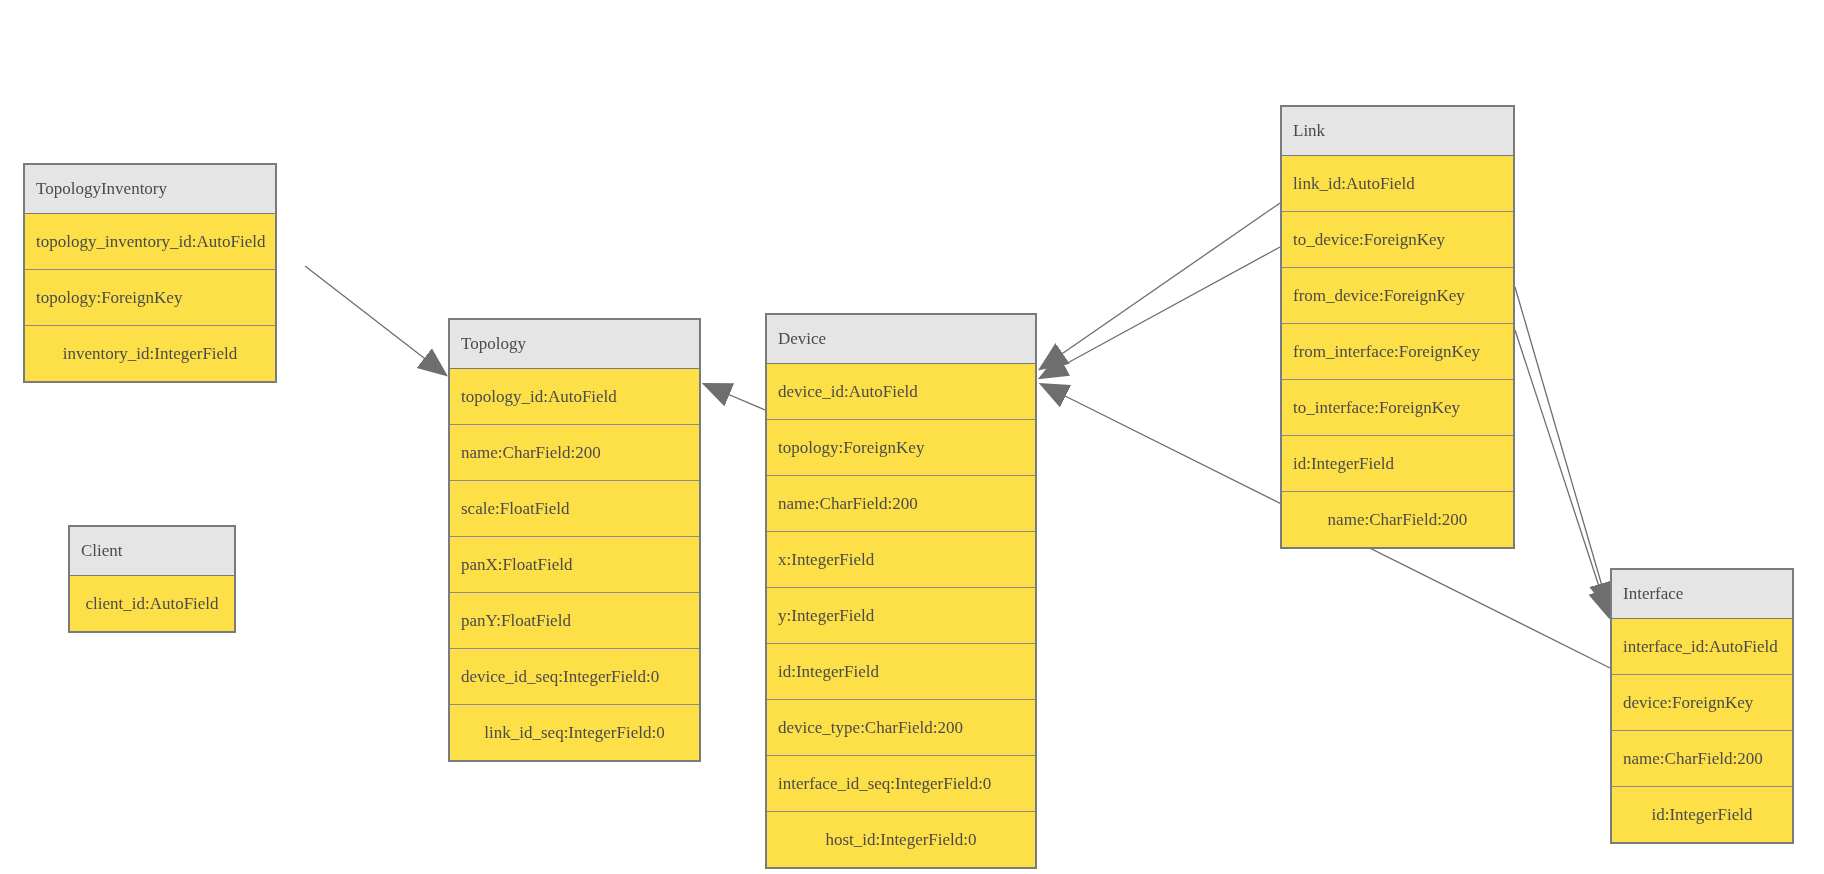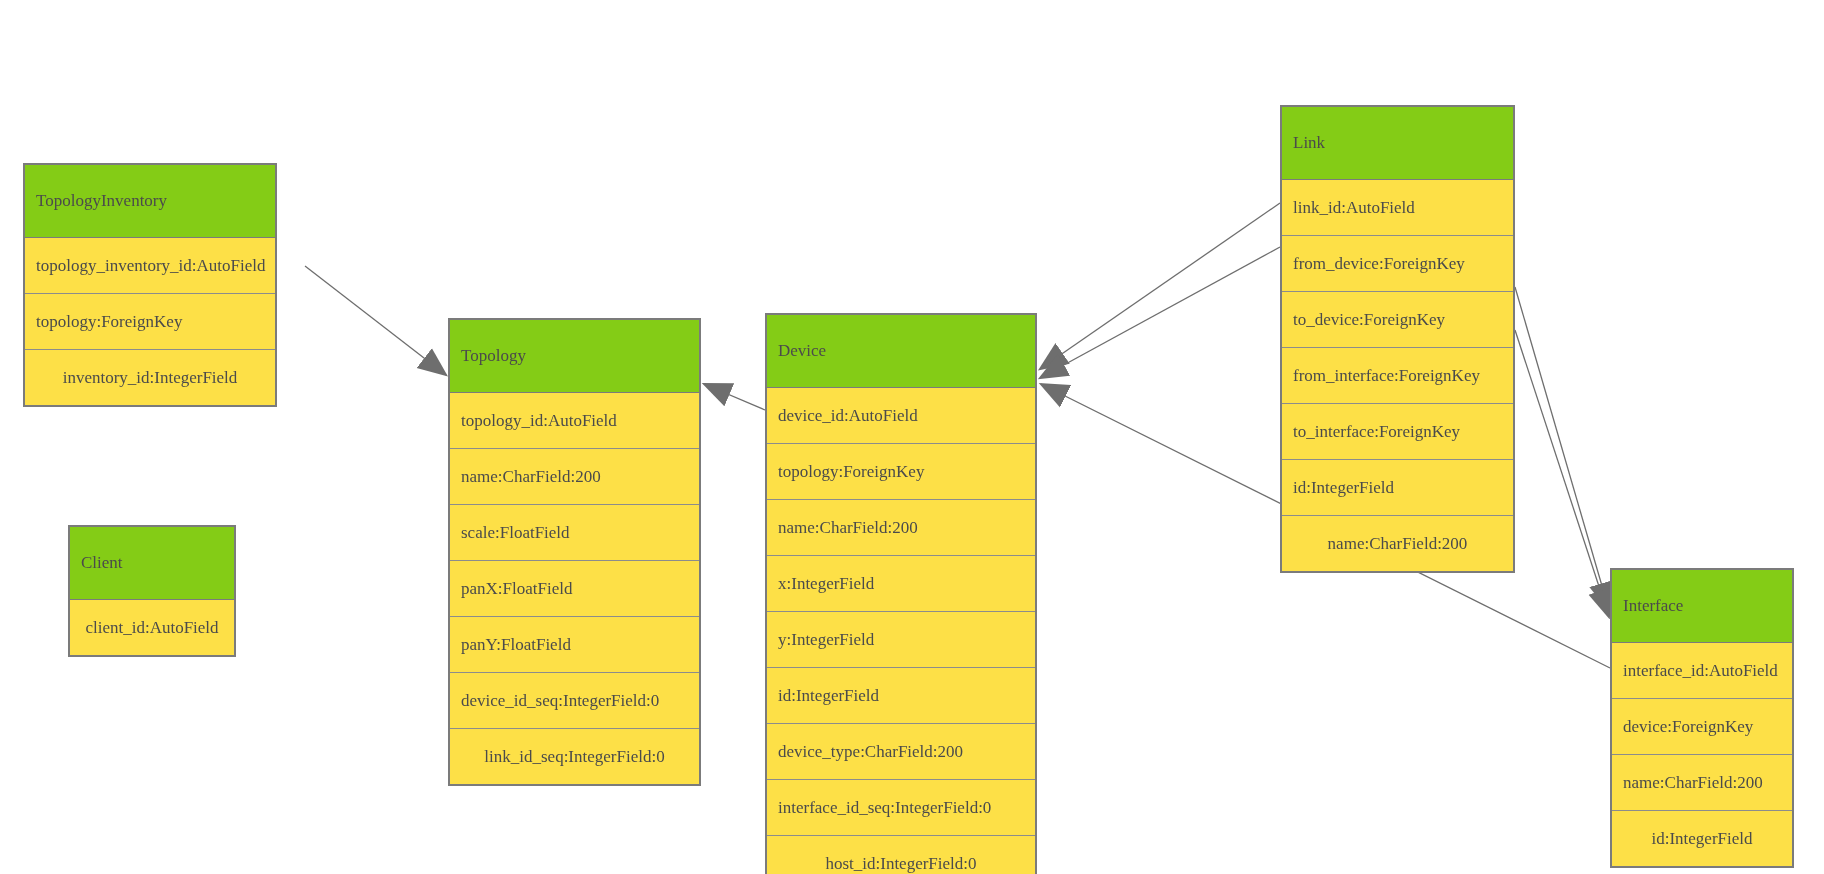--- a/index.html
+++ b/index.html
@@ -13,23 +13,23 @@
   #edges { position:absolute; left:0; top:0; width:1824px; height:874px; }
   .entity {
     position:absolute;
     background:#ffffff;
     border:2px solid #7b7b7b;
     box-sizing:border-box;
     color:#4b4b4b;
     font-size:17px;
   }
   .entity-header {
-    background:#84cc16;
+    background:#e5e5e5;
     height:40px; line-height:40px;
-    padding:16px 11px;
+    padding:4px 11px;
     border-bottom:1px solid #7b7b7b;
     white-space:nowrap;
   }
   .entity-row {
     height:39px; line-height:39px;
     padding:8px 11px;
     border-bottom:1px solid #8c8c8c;
     background:#fde047;
     white-space:nowrap;
   }
@@ -89,22 +89,22 @@
     <div class="entity-row">y:IntegerField</div>
     <div class="entity-row">id:IntegerField</div>
     <div class="entity-row">device_type:CharField:200</div>
     <div class="entity-row">interface_id_seq:IntegerField:0</div>
     <div class="entity-row">host_id:IntegerField:0</div>
   </div>
 
   <div class="entity" style="left:1280px;top:105px;width:235px">
     <div class="entity-header">Link</div>
     <div class="entity-row">link_id:AutoField</div>
+    <div class="entity-row">to_device:ForeignKey</div>
     <div class="entity-row">from_device:ForeignKey</div>
-    <div class="entity-row">to_device:ForeignKey</div>
     <div class="entity-row">from_interface:ForeignKey</div>
     <div class="entity-row">to_interface:ForeignKey</div>
     <div class="entity-row">id:IntegerField</div>
     <div class="entity-row">name:CharField:200</div>
   </div>
 
   <div class="entity" style="left:1610px;top:568px;width:184px">
     <div class="entity-header">Interface</div>
     <div class="entity-row">interface_id:AutoField</div>
     <div class="entity-row">device:ForeignKey</div>

